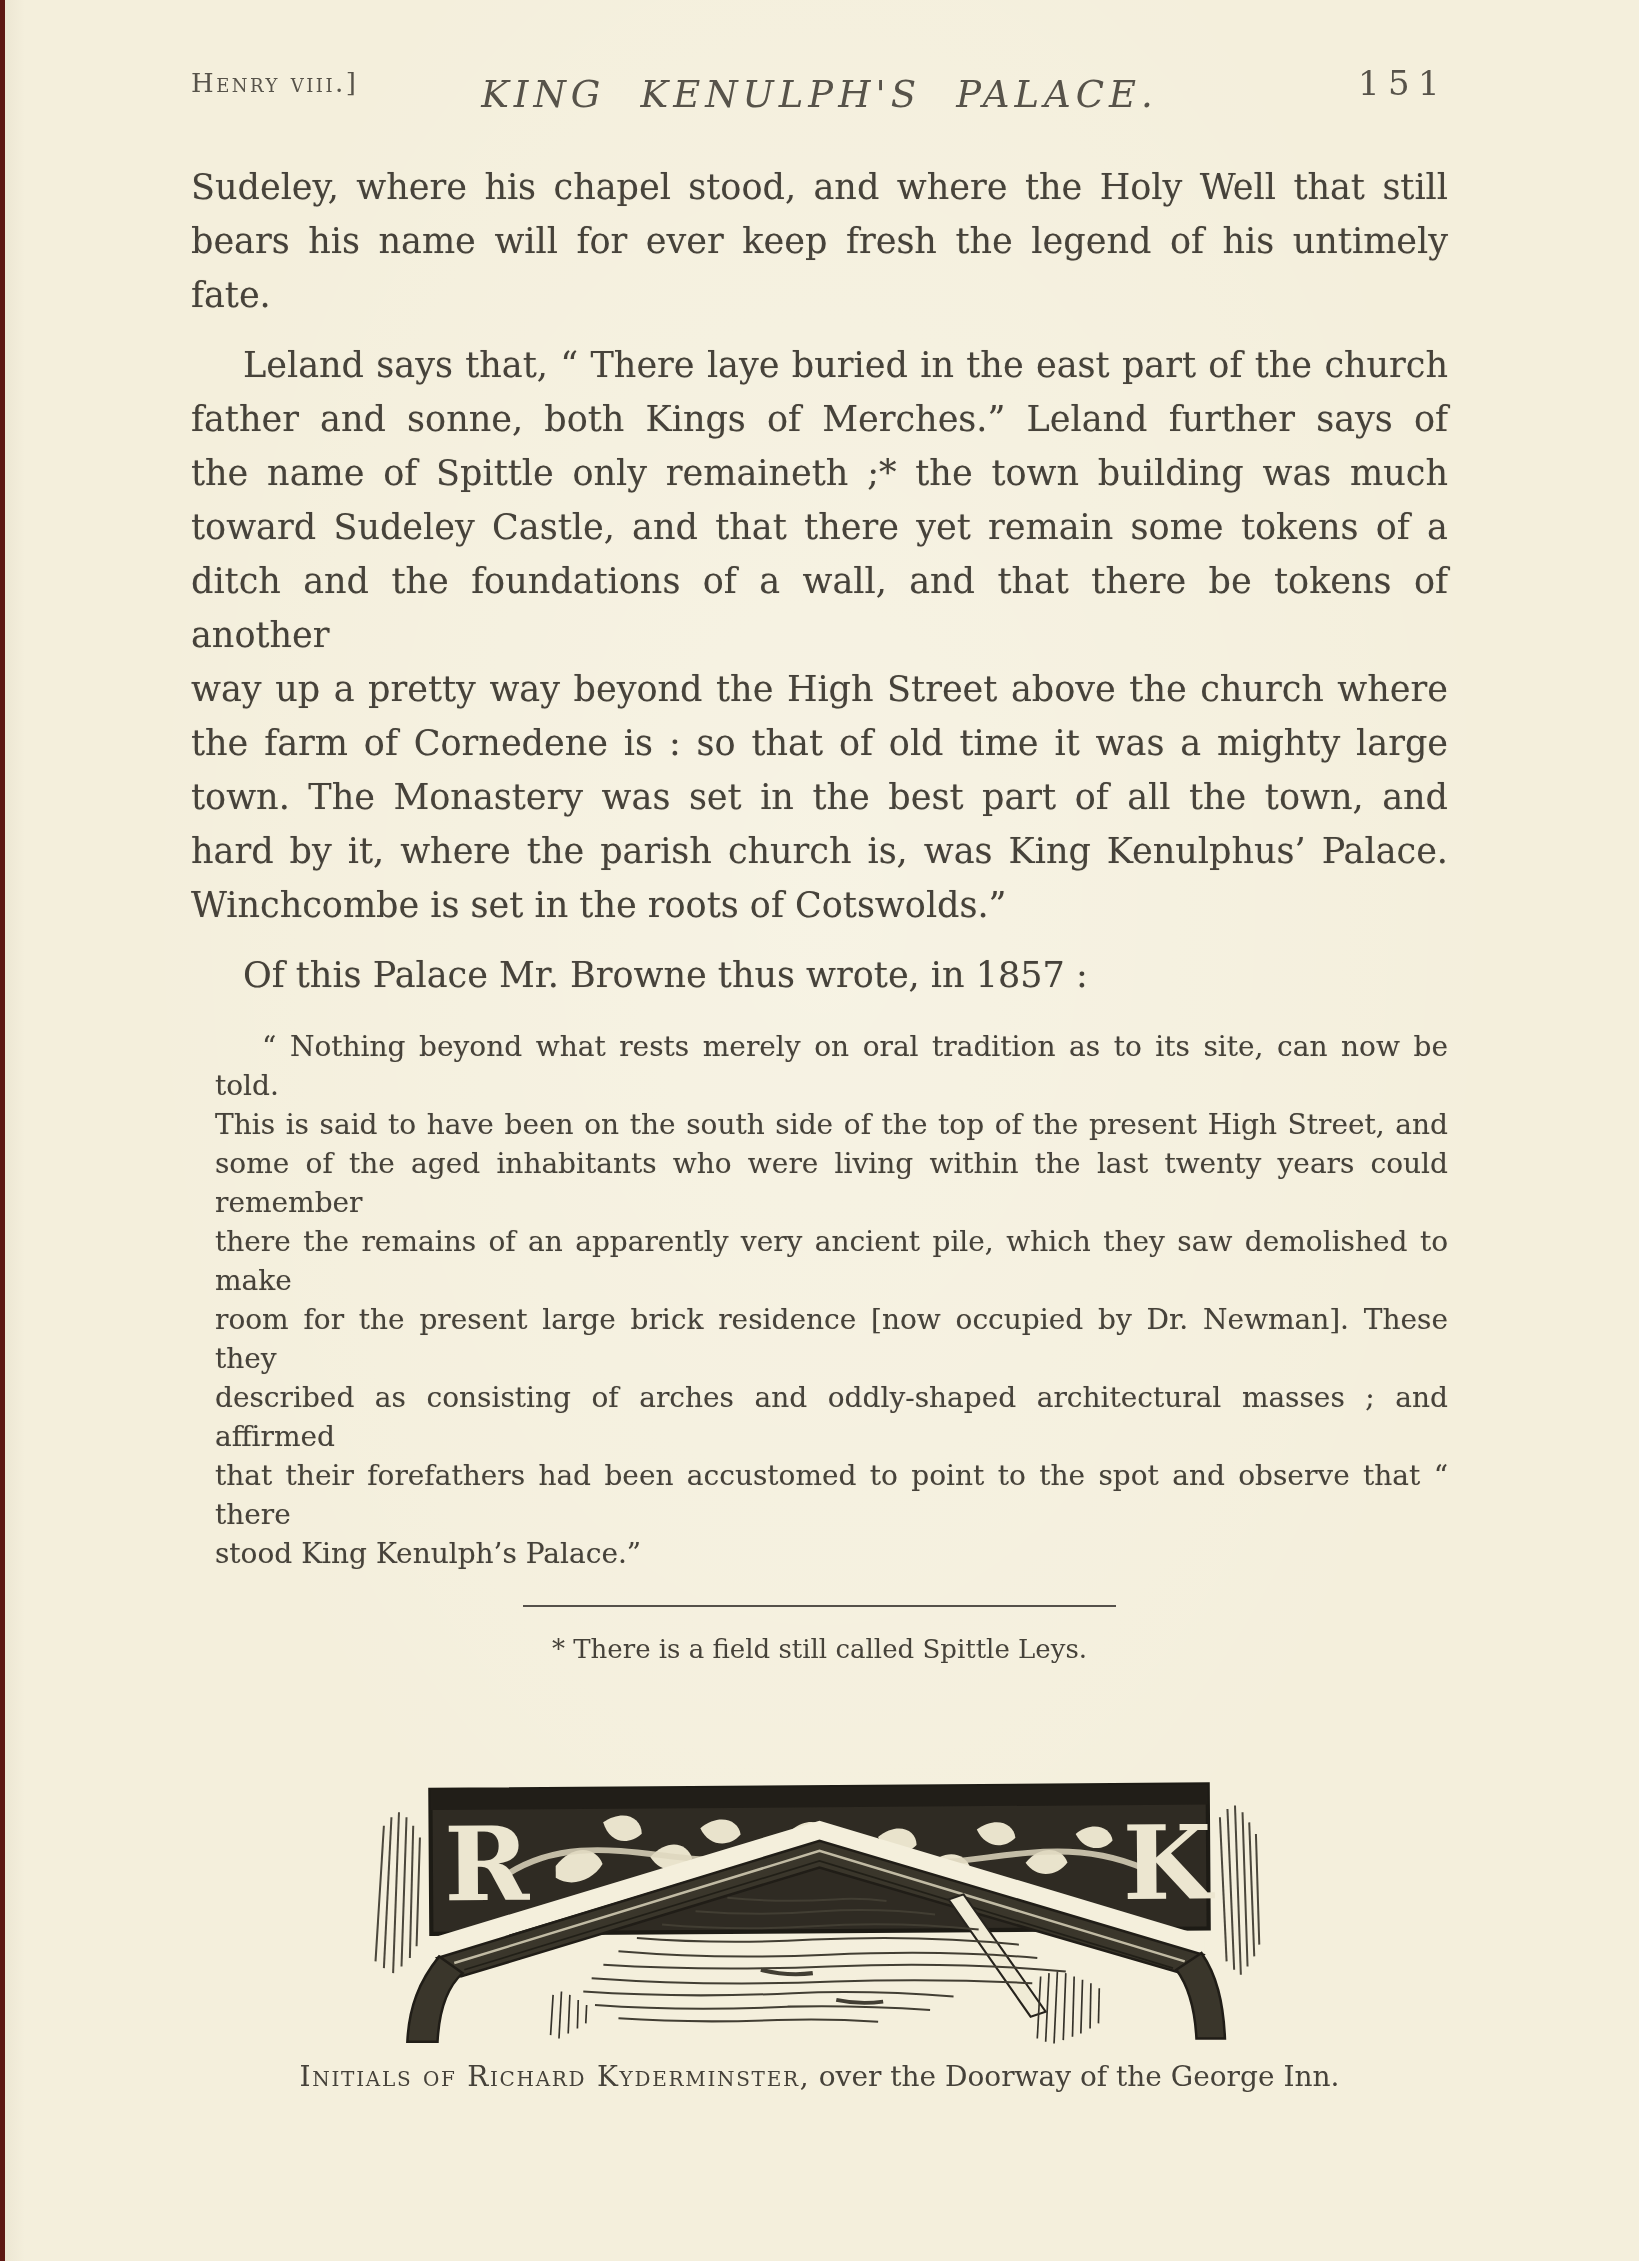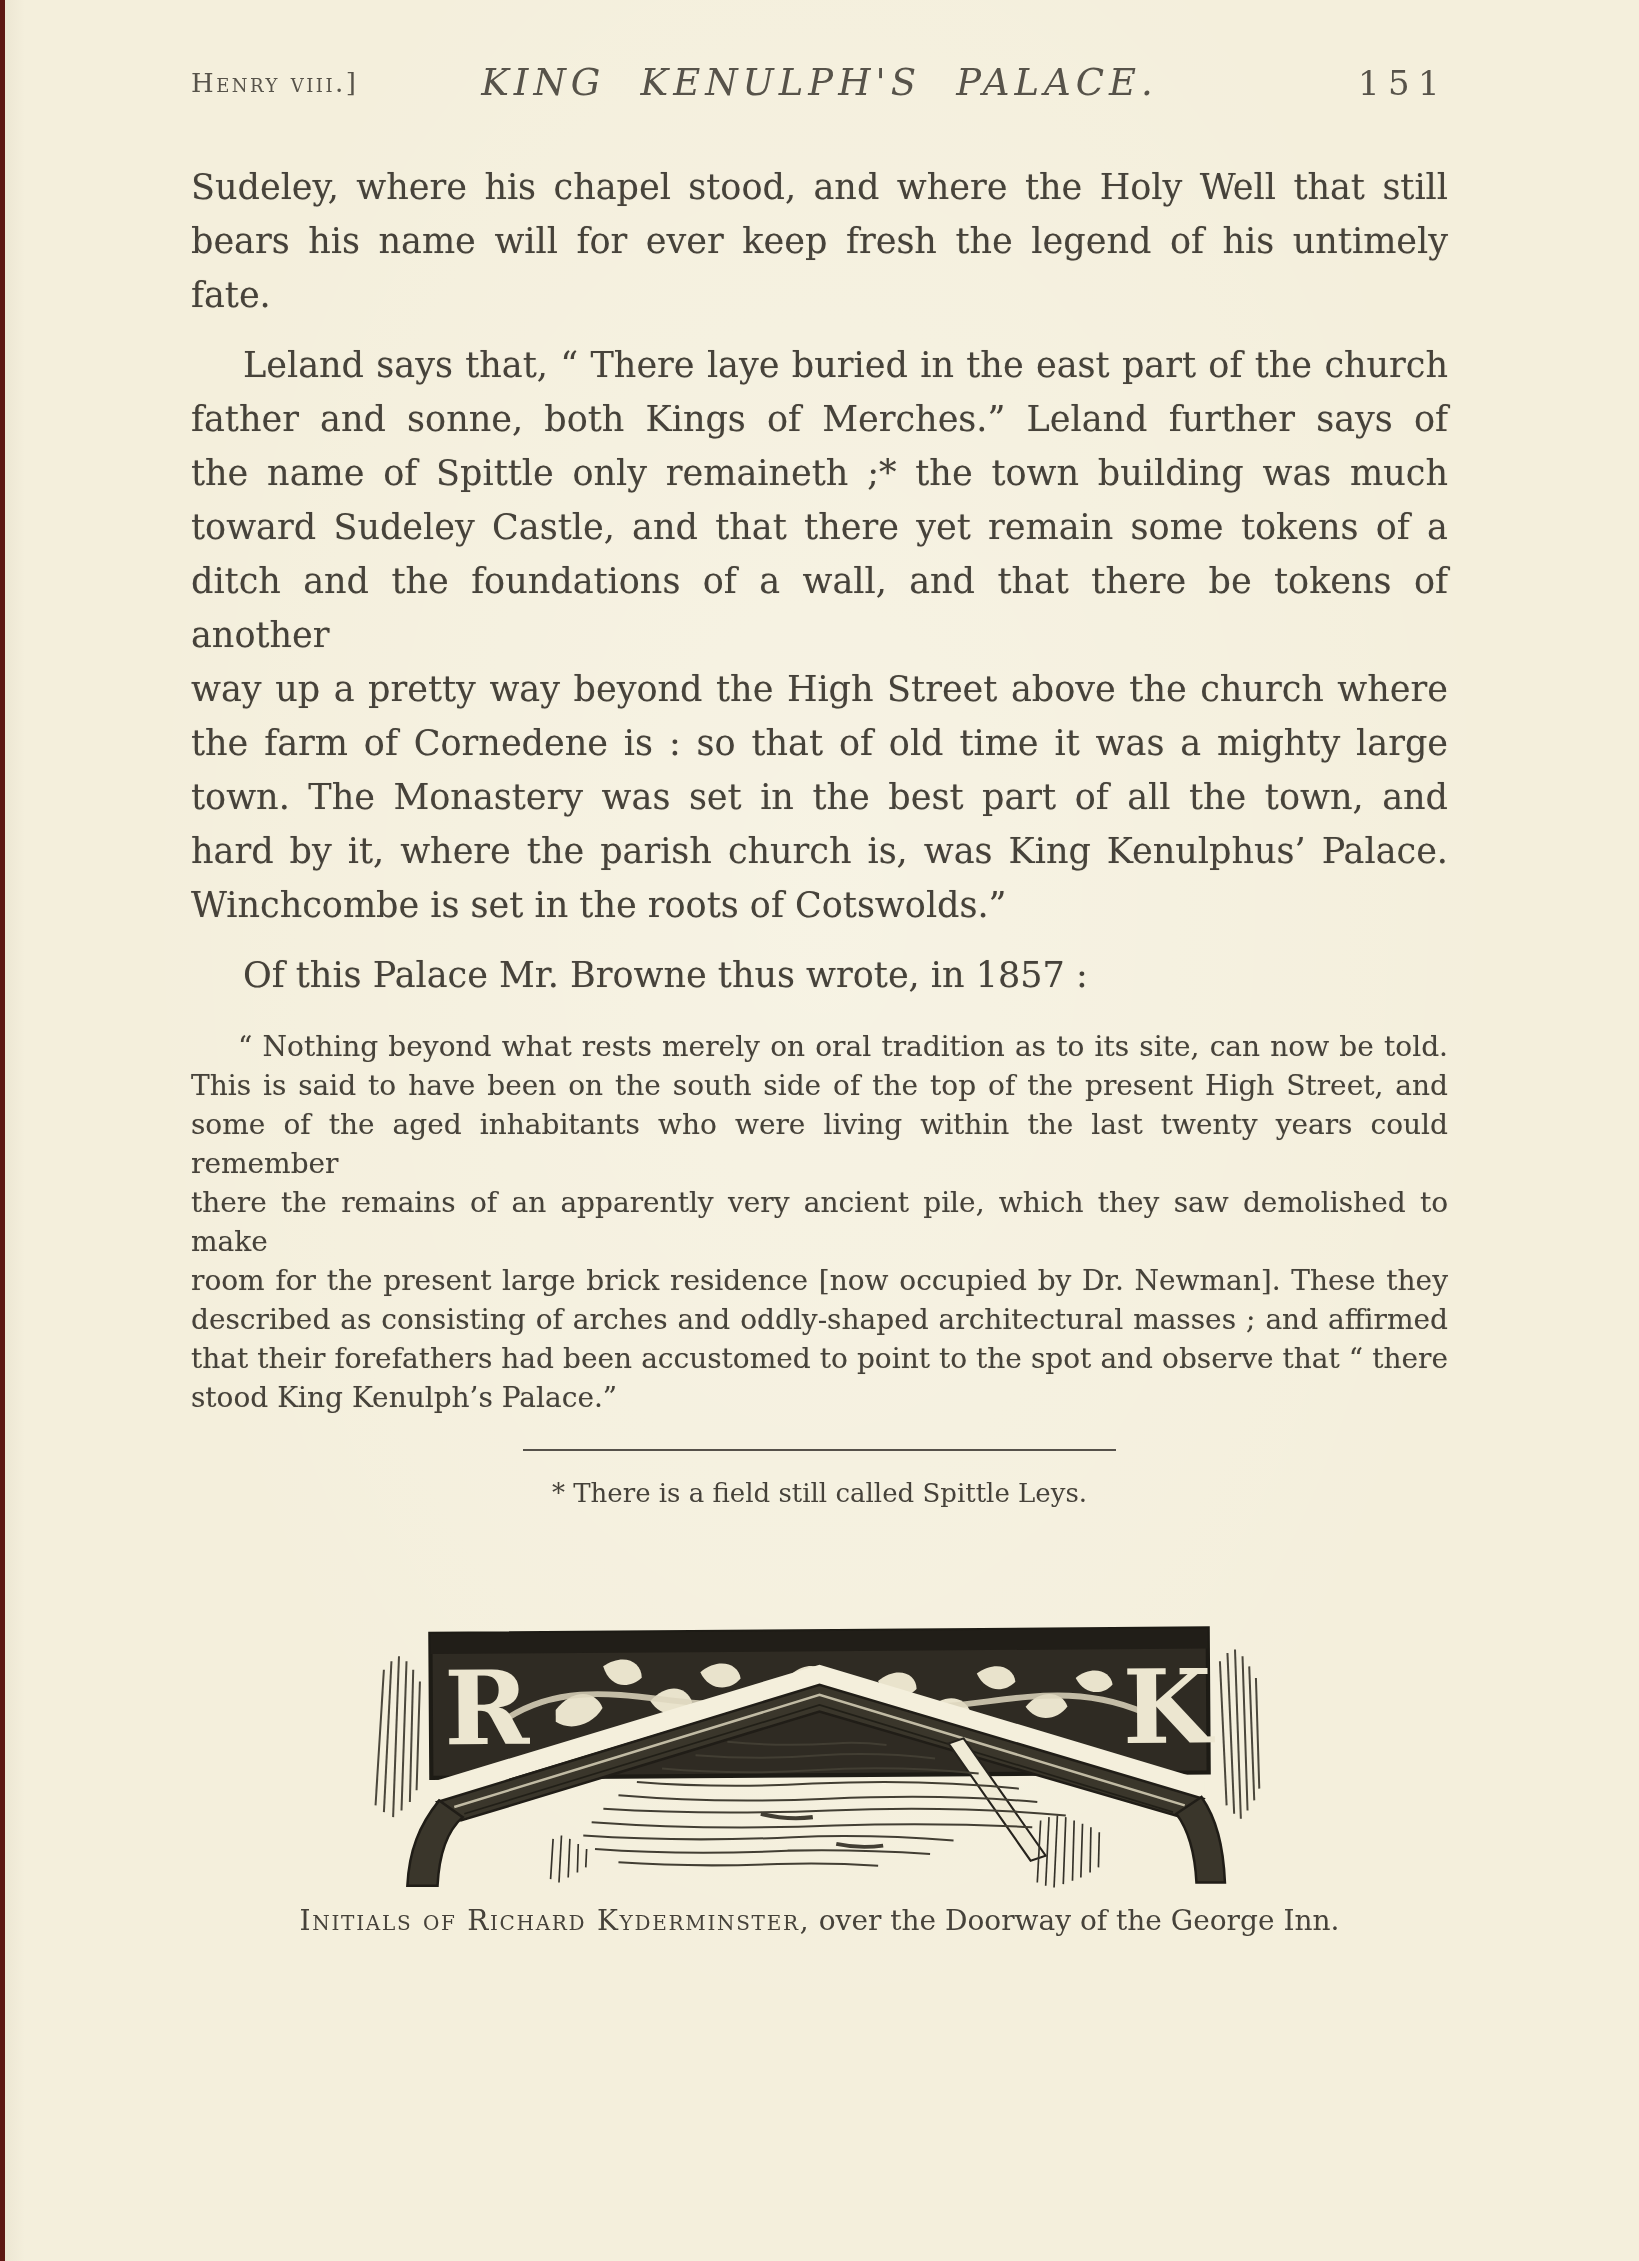--- a/index.html
+++ b/index.html
@@ -20,33 +20,33 @@
     overflow:hidden;
     font-family:"DejaVu Serif", serif;
     color:var(--ink);
   }
   .red-edge{position:absolute;left:0;top:0;bottom:0;width:5px;background:var(--edge-red);}
   .content{position:absolute;left:191px;top:0;width:1257px;padding-top:61px;}
 
   
   .runhead{position:relative;height:47px;font-size:26px;color:var(--ink-light);}
   .runhead-left{position:absolute;left:0;top:6.7px;font-variant:small-caps;letter-spacing:2.5px;}
-  .runhead-title{position:absolute;left:50%;transform:translateX(-50%);top:0;
+  .runhead-title{position:absolute;left:50%;transform:translateX(-50%);top:12px;
     font-style:italic;font-size:37px;letter-spacing:5px;word-spacing:18.4px;white-space:nowrap;}
   .runhead-page{position:absolute;right:0;top:1.7px;font-size:34px;letter-spacing:8.4px;}
 
   
   .bodytext{margin-top:52px;font-size:35px;line-height:54px;
     text-shadow:0 0 0.8px rgba(70,64,52,.35);}
   .line{text-align:justify;text-align-last:justify;white-space:normal;}
   .para .line:last-child{text-align-last:left;}
   .para.indented .line:first-child{text-indent:52px;margin-top:16px;}
 
   
-  .quote{margin-top:25px;font-size:28px;line-height:39px;text-shadow:0 0 0.8px rgba(70,64,52,.3);}
+  .quote{margin-top:25px;font-size:28px;line-height:39px;text-shadow:0 0 0.8px rgba(70,64,52,.3);margin-left:24px;}
   .quote .line:first-child{text-indent:47px;}
   .quote .line:last-child{text-align-last:left;}
 
   
   .footnote-rule{width:593px;border-top:2.5px solid #55514a;margin:32px auto 0;}
   .footnote{margin-top:23.5px;text-align:center;font-size:26px;line-height:37px;color:var(--ink);}
 
   
   .figure{margin-top:89px;text-align:center;}
   .figure svg{display:inline-block;}

